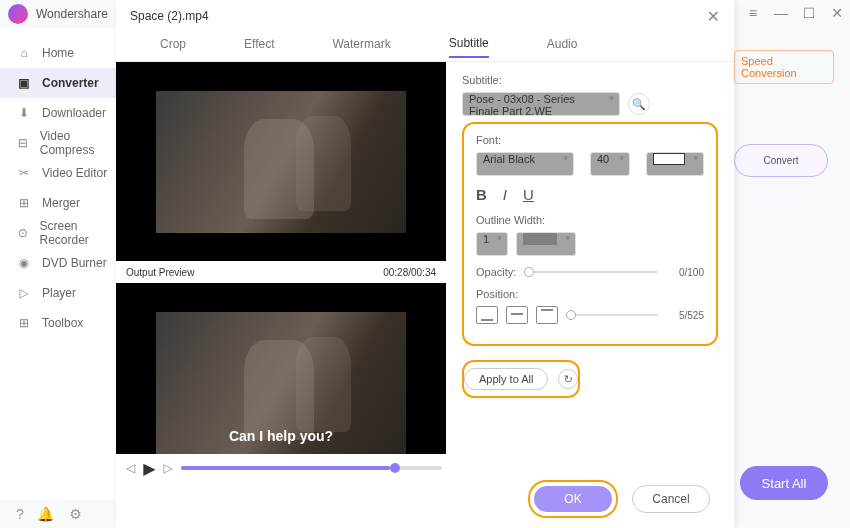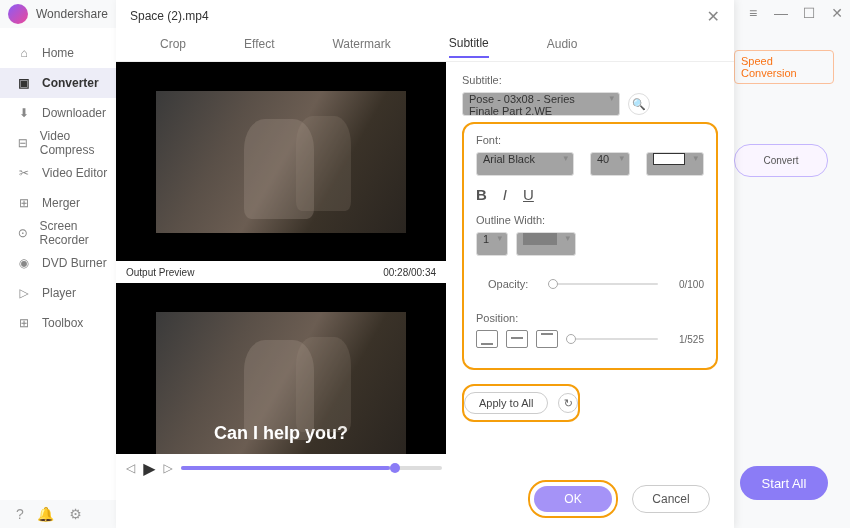--- a/index.html
+++ b/index.html
@@ -25,21 +25,21 @@
 .dlg-close { font-size:16px; color:#888; cursor:pointer; }
 .tabs { height:30px; display:flex; gap:28px; padding:0 14px; align-items:center; border-bottom:1px solid #eee; }
 .tab { font-size:12px; color:#777; cursor:pointer; padding-bottom:6px;margin-left:30px; }
 .tab.active { color:#333; border-bottom:2px solid #6d5ef7; font-weight:500; }
 .content { display:flex; height:420px; }
 .previews { width:336px; background:#000; display:flex; flex-direction:column; }
 .preview-box { flex:1; display:flex; align-items:center; justify-content:center; position:relative; }
 .thumb { width:250px; height:142px; background:linear-gradient(120deg,#3a3a3a 0%,#5a5048 30%,#6b5d52 50%,#3a3228 70%,#2a2520 100%); position:relative; overflow:hidden; }
 .thumb::before { content:''; position:absolute; left:35%; top:20%; width:70px; height:100px; background:rgba(180,165,150,0.25); border-radius:30% 30% 10% 10%; }
 .thumb::after { content:''; position:absolute; right:22%; top:18%; width:55px; height:95px; background:rgba(160,145,130,0.2); border-radius:30% 30% 10% 10%; }
-.subtitle-text { position:absolute; bottom:10px; left:0; right:0; text-align:center; color:#fff; font-family:"Arial Black",sans-serif; font-size:18px; font-weight:900; }
+.subtitle-text { position:absolute; bottom:10px; left:0; right:0; text-align:center; color:#fff; font-family:"Arial Black",sans-serif; font-size:14px; font-weight:900; }
 .preview-bar { height:22px; background:#fff; color:#333; font-size:10px; display:flex; align-items:center; justify-content:space-between; padding:0 10px; }
 .player-controls { position:absolute; left:116px; bottom:46px; width:336px; height:28px; background:#fff; display:flex; align-items:center; gap:8px; padding:0 10px; }
 .pctrl { color:#888; font-size:12px; }
 .pctrl.play { color:#333; font-size:16px; }
 .progress { flex:1; height:4px; background:#ddd; border-radius:2px; position:relative; }
 .progress-fill { position:absolute; left:0; top:0; height:4px; width:80%; background:#8b7cf6; border-radius:2px; }
 .progress-thumb { position:absolute; left:80%; top:-3px; width:10px; height:10px; background:#8b7cf6; border-radius:50%; }
 .settings { flex:1; padding:12px 16px; font-size:11px; color:#555; }
 .label { font-size:11px; color:#666; margin-bottom:6px; }
 .subsel-row { display:flex; gap:8px; align-items:center; margin-bottom:4px; }
@@ -199,21 +199,21 @@
         <div class="label">Outline Width:</div>
         <div class="outline-row">
           <div class="select ow-sel">
               <span>1</span>
             </div>
           <div class="select oc-sel">
               <div class="oc-swatch"></div>
             </div>
         </div>
         <div class="slider-row">
-          <span class="label" style="margin:12px">Opacity:</span>
+          <span class="label" style="margin:0">Opacity:</span>
           <div class="slider">
               <div class="slider-thumb"></div>
             </div>
           <span class="slider-val">0/100</span>
         </div>
         <div class="label">Position:</div>
         <div class="slider-row">
           <div class="pos-icons">
             <div class="pos-ic">
                 <span></span>
@@ -221,21 +221,21 @@
             <div class="pos-ic mid">
                 <span></span>
               </div>
             <div class="pos-ic top">
                 <span></span>
               </div>
           </div>
           <div class="slider">
               <div class="slider-thumb"></div>
             </div>
-          <span class="slider-val">1/525</span>
+          <span class="slider-val">5/525</span>
         </div>
       </div>
       <div class="apply-box">
         <div class="apply-btn">Apply to All</div>
         <div class="refresh-ic">↻</div>
       </div>
     </div>
   </div>
   <div class="dlg-buttons">
     <div class="ok-highlight">

